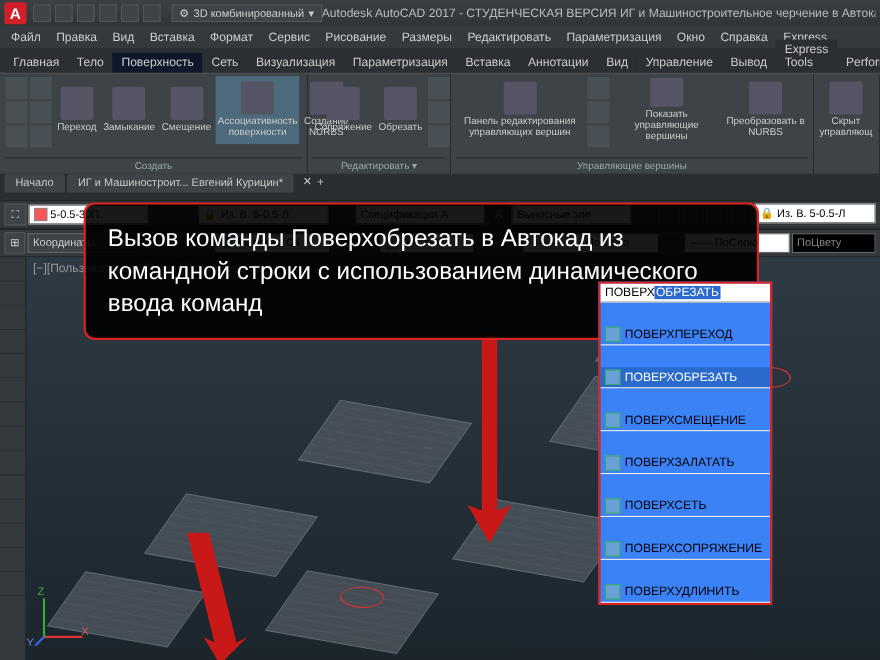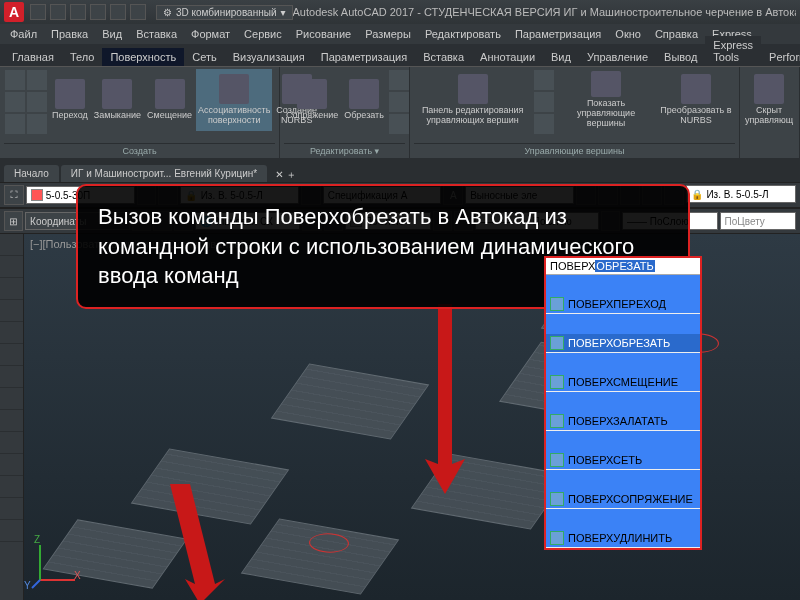--- a/index.html
+++ b/index.html
@@ -26,21 +26,21 @@
 .ribbon { height: 92px; background: #3d4347; border-top: 1px solid #555; display: flex; }
 .panel { border-right: 1px solid #2a2e31; display: flex; flex-direction: column; padding: 2px 4px 0; }
 .panel-body { flex: 1; display: flex; align-items: flex-start; gap: 2px; }
 .panel-title { font-size: 9px; color: #9aa; text-align: center; padding: 2px 0; border-top: 1px solid #2a2e31; }
 .bigbtn { display: flex; flex-direction: column; align-items: center; justify-content: center; width: 60px; height: 62px; font-size: 9px; text-align: center; line-height: 1.1; padding: 2px; }
 .bigbtn.sel { background: #4d6b7d; }
 .bigbtn-ico { width: 30px; height: 30px; margin-bottom: 2px; background: #556; border-radius: 2px; }
 .smallbtn { width: 20px; height: 20px; background: #485055; margin: 1px; }
 
 
-.filetabs { height: 24px; background: #2a2e31; display: flex; align-items: flex-end; padding: 0 4px; font-size: 10px; gap: 2px; }
+.filetabs { height: 24px; background: #2a2e31; display: flex; align-items: flex-start; padding: 0 4px; font-size: 10px; gap: 2px; }
 .filetab { background: #3d4347; padding: 3px 10px; border-top-left-radius: 3px; border-top-right-radius: 3px; max-width: 200px; overflow: hidden; white-space: nowrap; }
 
 
 .proprow { height: 26px; background: #34393d; border-top: 1px solid #222; border-bottom: 1px solid #222; display: flex; align-items: center; padding: 0 4px; gap: 2px; font-size: 10px; overflow: hidden; }
 .dd { background: #fff; color: #000; border: 1px solid #666; padding: 1px 4px; display: flex; align-items: center; gap: 3px; height: 18px; }
 .dd .knob { width: 12px; height: 12px; background: #ccc; border: 1px solid #888; }
 .icobtn { width: 20px; height: 20px; background: #3d4347; border: 1px solid #555; display: flex; align-items: center; justify-content: center; }
 
 
 .workspace { position: absolute; left: 0; right: 0; top: 234px; bottom: 0; background: linear-gradient(#2e3a44,#1c252c); overflow: hidden; }
@@ -272,21 +272,21 @@
     </div>
   <div class="icobtn"></div>
     <div class="icobtn"></div>
   <div class="dd" style="width:130px">
       <span>————— ПоСлою</span>
     </div>
   <div class="icobtn"></div>
   <div class="dd" style="width:100px">
       <span>—— ПоСлою</span>
     </div>
-  <div class="dd" style="width:80px;background:#ffffff;color:#888">
+  <div class="dd" style="width:80px;background:#000000;color:#888">
       <span>ПоЦвету</span>
     </div>
 </div>
 
 <div class="workspace">
   <div class="lefttool">
     <div></div>
       <div></div>
       <div></div>
       <div></div>

